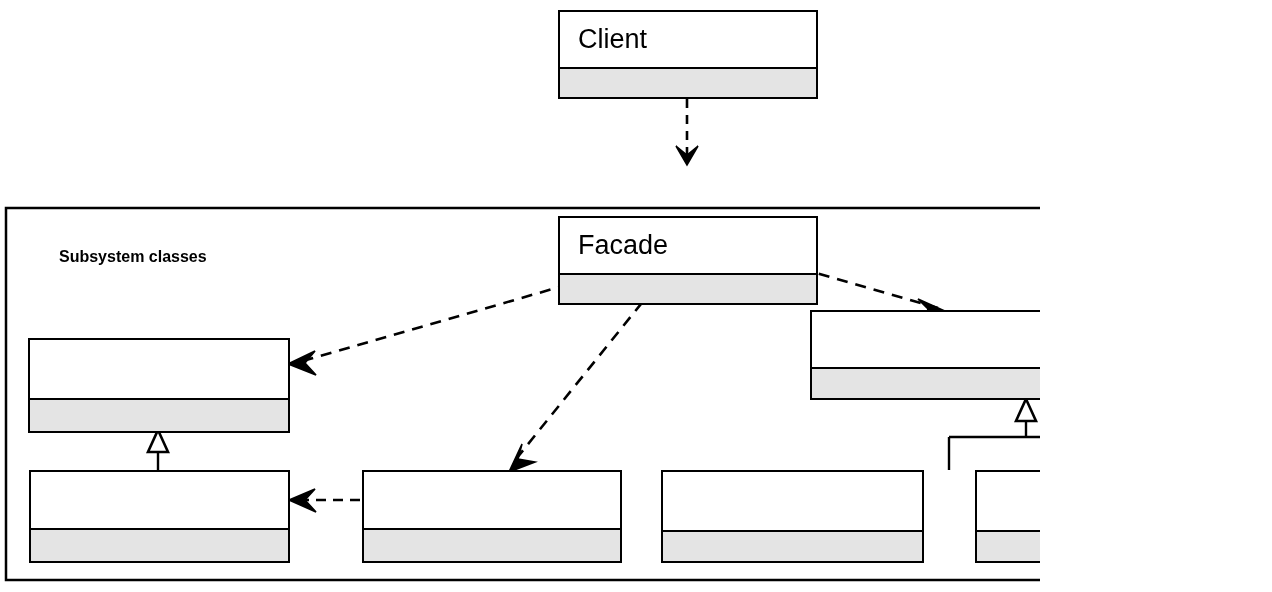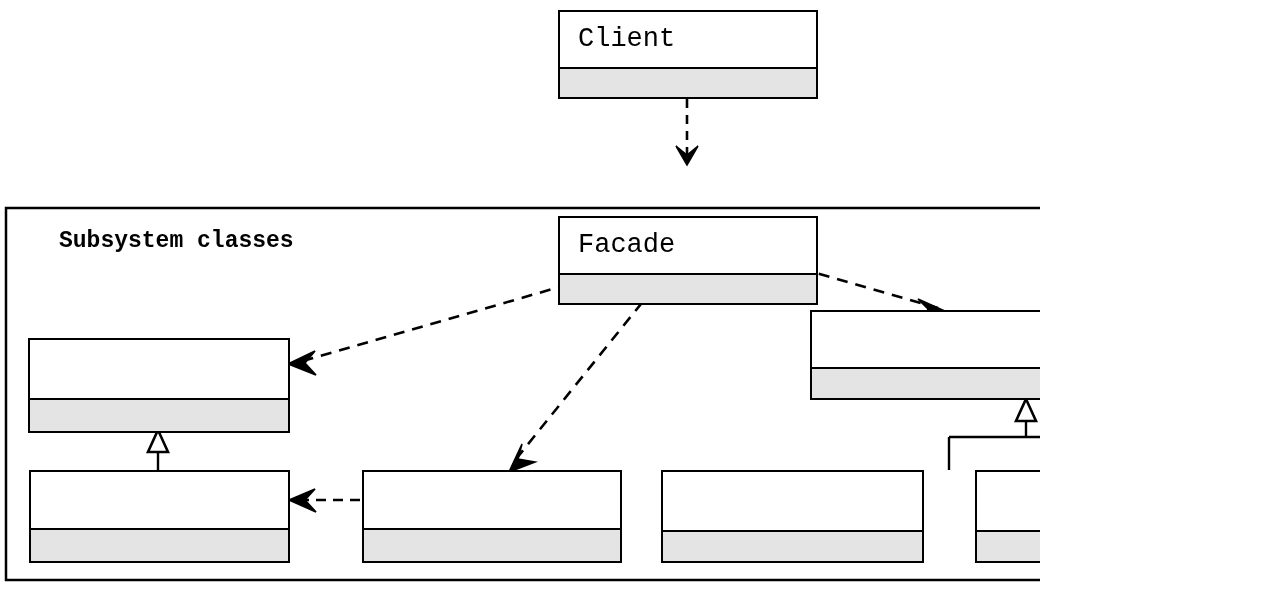--- a/index.html
+++ b/index.html
@@ -9,21 +9,20 @@
   }
   body {
     font-family: "Liberation Sans", sans-serif;
   }
   #canvas {
     position: relative;
     width: 1040px;
     height: 592px;
     background: #ffffff;
     overflow: hidden;
-    font-family: Liberation Mono, monospace;
   }
   #diagram-svg {
     position: absolute;
     left: 0;
     top: 0;
     width: 1272px;
     height: 592px;
   }
   .uml-class {
     position: absolute;
@@ -47,22 +46,22 @@
     white-space: nowrap;
   }
   .uml-attr-compartment {
     box-sizing: border-box;
     background: #e4e4e4;
     width: 100%;
   }
   .boundary-label {
     position: absolute;
     left: 59px;
-    top: 228px;
-    font-size: 23px;
+    top: 248px;
+    font-size: 16px;
     font-weight: bold;
     color: #000000;
     z-index: 4;
     white-space: nowrap;
   }
 </style>
 </head>
 <body>
 
 <div id="canvas">

